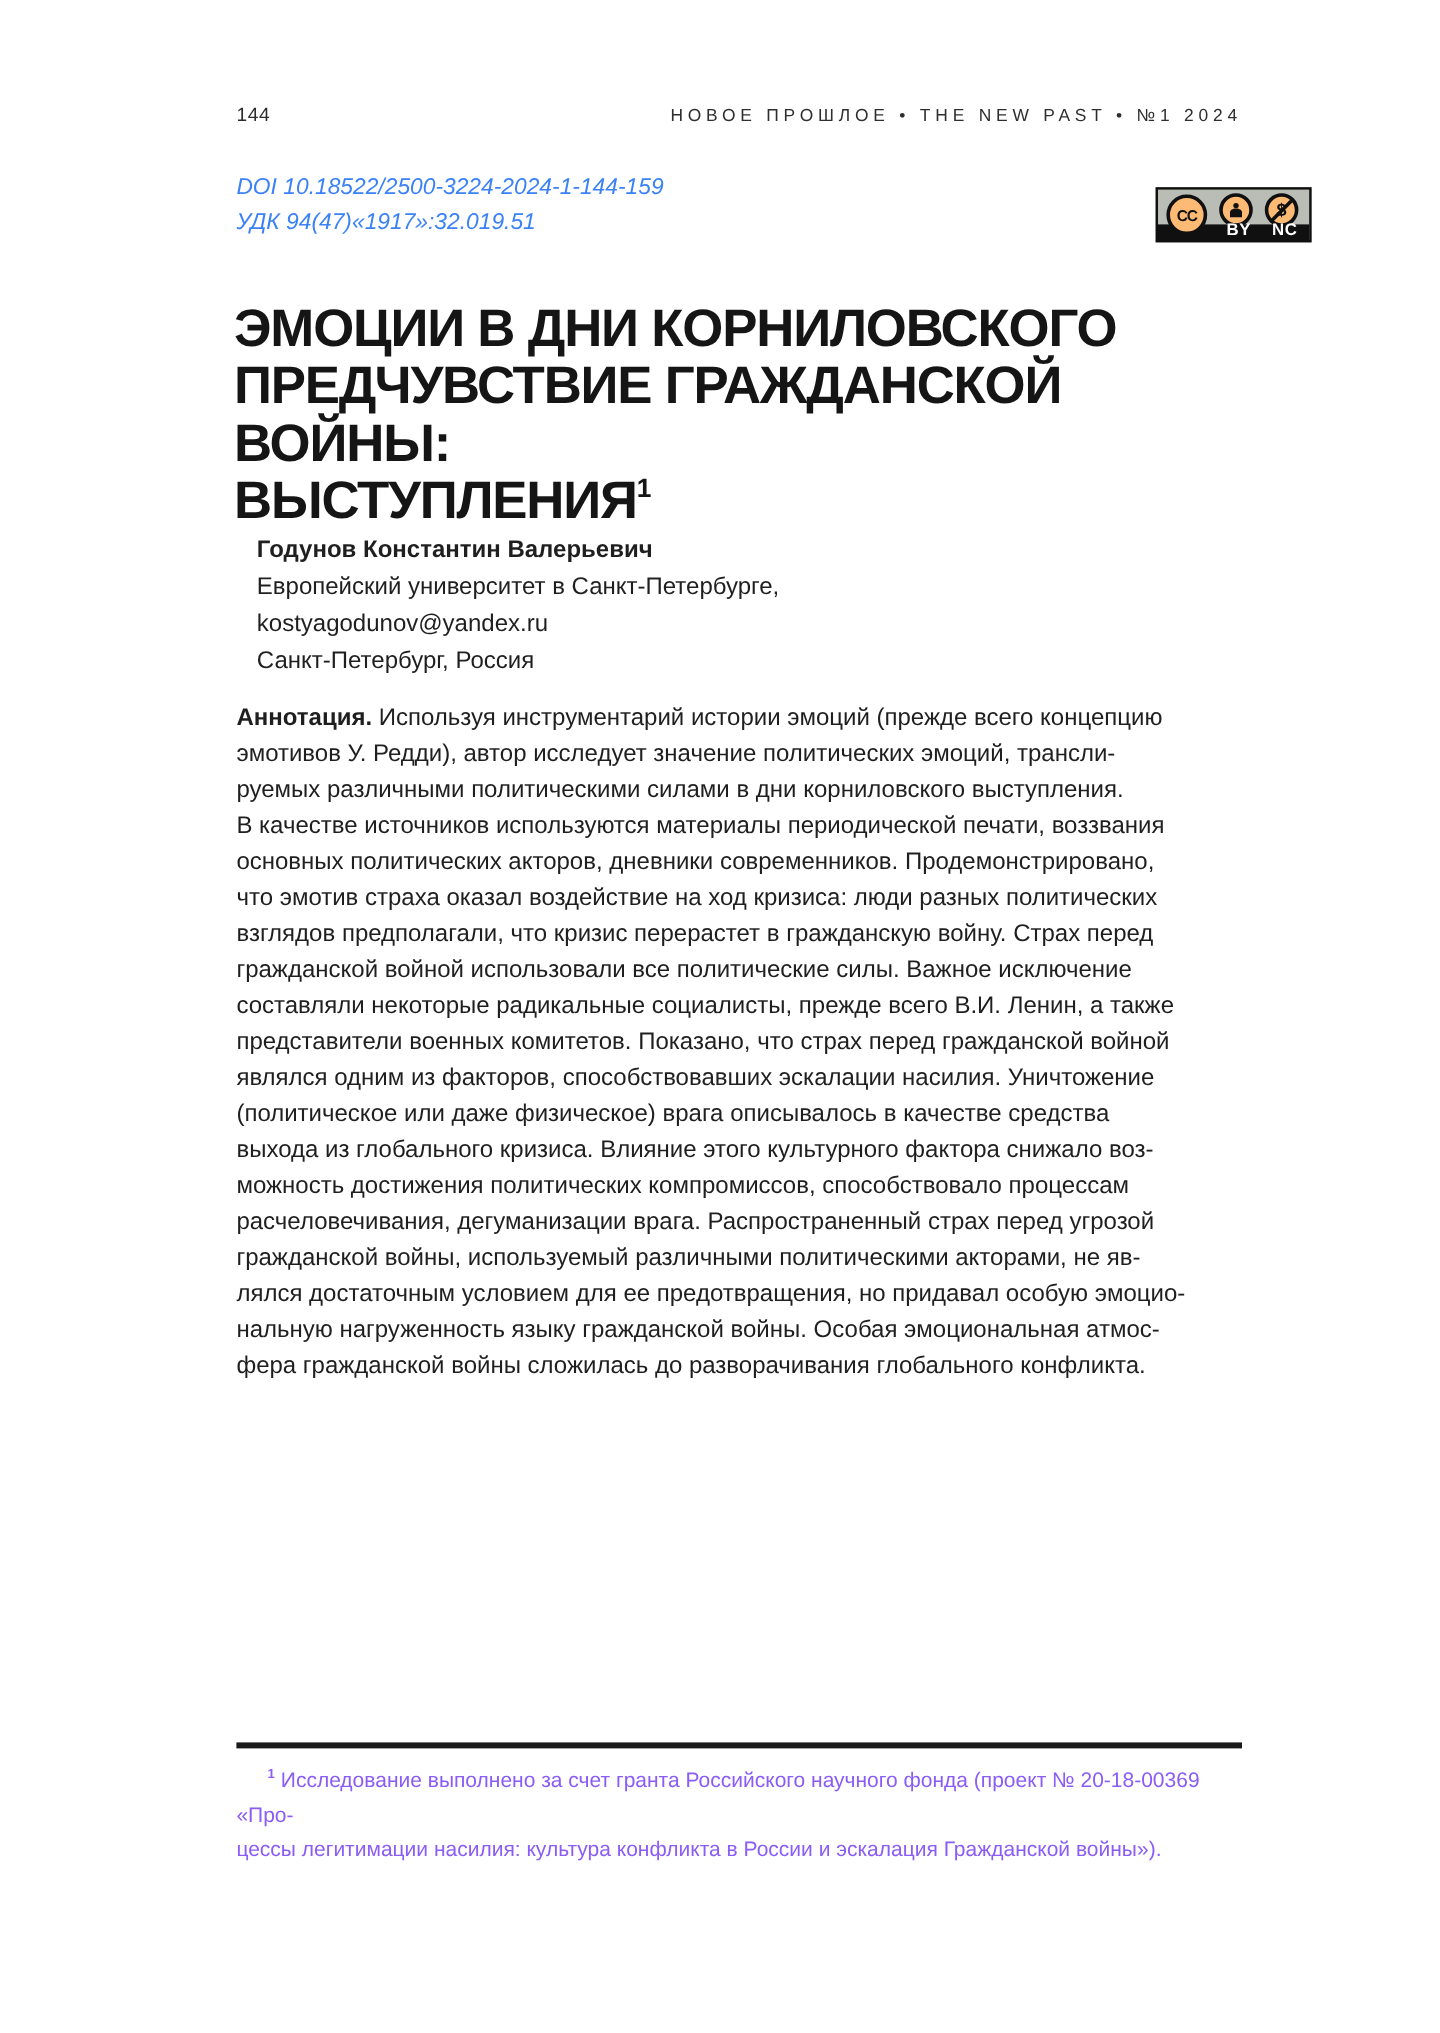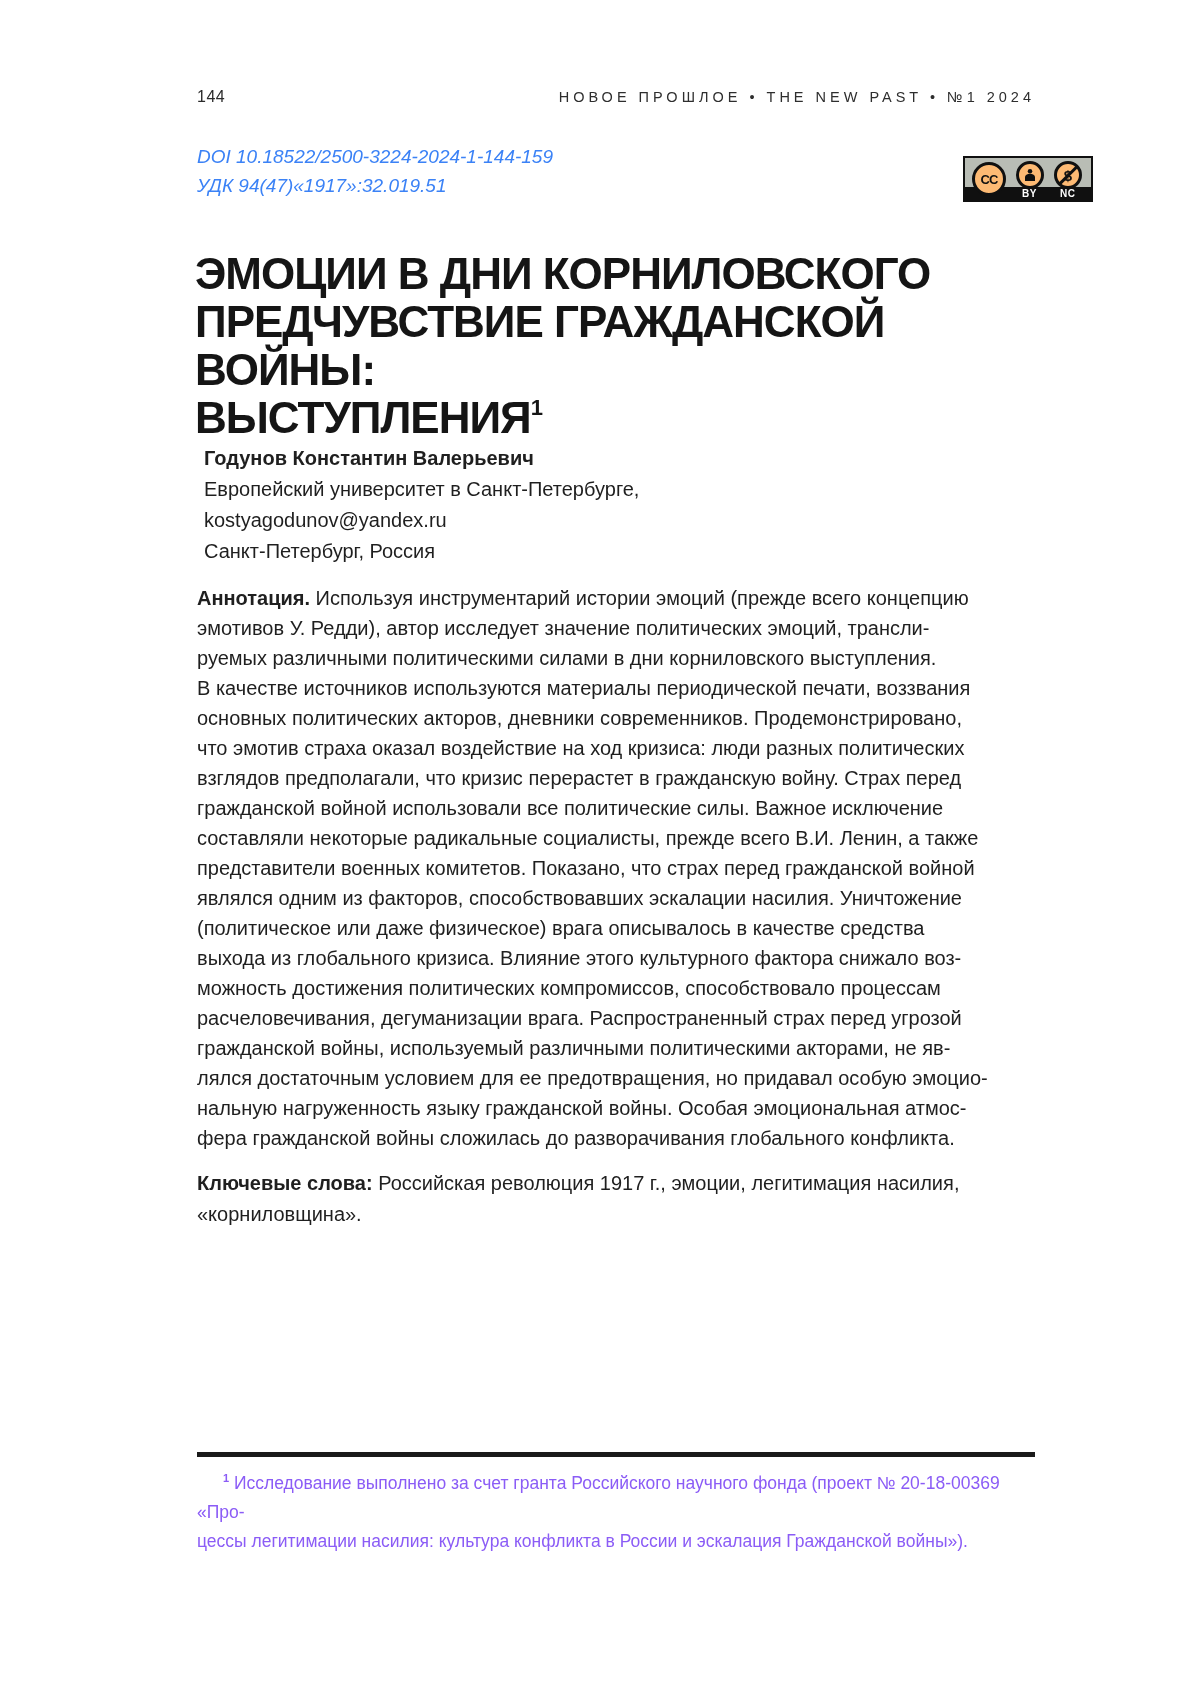--- a/index.html
+++ b/index.html
@@ -80,21 +80,21 @@
     content: "";
     position: absolute;
     width: 24px; height: 2.5px;
     background: #101010;
     transform: rotate(-45deg);
   }
   .strip-label {
     position: absolute;
     bottom: 1px;
     color: #ffffff;
-    font-size: 10px;
+    font-size: 14px;
     font-weight: 700;
     letter-spacing: 0.5px;
   }
   .by-label { left: 57px; }
   .nc-label { left: 95px; }
 
   
   .title {
     position: absolute;
     left: 195px;
@@ -105,21 +105,21 @@
     font-weight: 700;
     letter-spacing: -1px;
     color: #151515;
   }
   .title .tline { display: block; }
   .title sup { font-size: 22px; line-height: 0; vertical-align: 18px; }
 
   
   .author {
     position: absolute;
-    left: 204px;
+    left: 214px;
     top: 443px;
     font-size: 20px;
     line-height: 31px;
     color: #1f1f1f;
   }
   .author .name { font-weight: 700; }
 
   
   .abstract {
     position: absolute;
@@ -226,24 +226,20 @@
 (политическое или даже физическое) врага описывалось в качестве средства
 выхода из глобального кризиса. Влияние этого культурного фактора снижало воз-
 можность достижения политических компромиссов, способствовало процессам
 расчеловечивания, дегуманизации врага. Распространенный страх перед угрозой
 гражданской войны, используемый различными политическими акторами, не яв-
 лялся достаточным условием для ее предотвращения, но придавал особую эмоцио-
 нальную нагруженность языку гражданской войны. Особая эмоциональная атмос-
 фера гражданской войны сложилась до разворачивания глобального конфликта.</span>
   </div>
 
-  <div class="keywords">
-    <span class="b">Ключевые слова:</span><span class="ml"> Российская революция 1917 г., эмоции, легитимация насилия,
-«корниловщина».</span>
-  </div>
 
   <div class="footnote-rule"></div>
 
   <div class="footnote">
     <sup>1</sup><span class="ml"> Исследование выполнено за счет гранта Российского научного фонда (проект № 20-18-00369 «Про-
 цессы легитимации насилия: культура конфликта в России и эскалация Гражданской войны»).</span>
   </div>
 
 </div>
 

